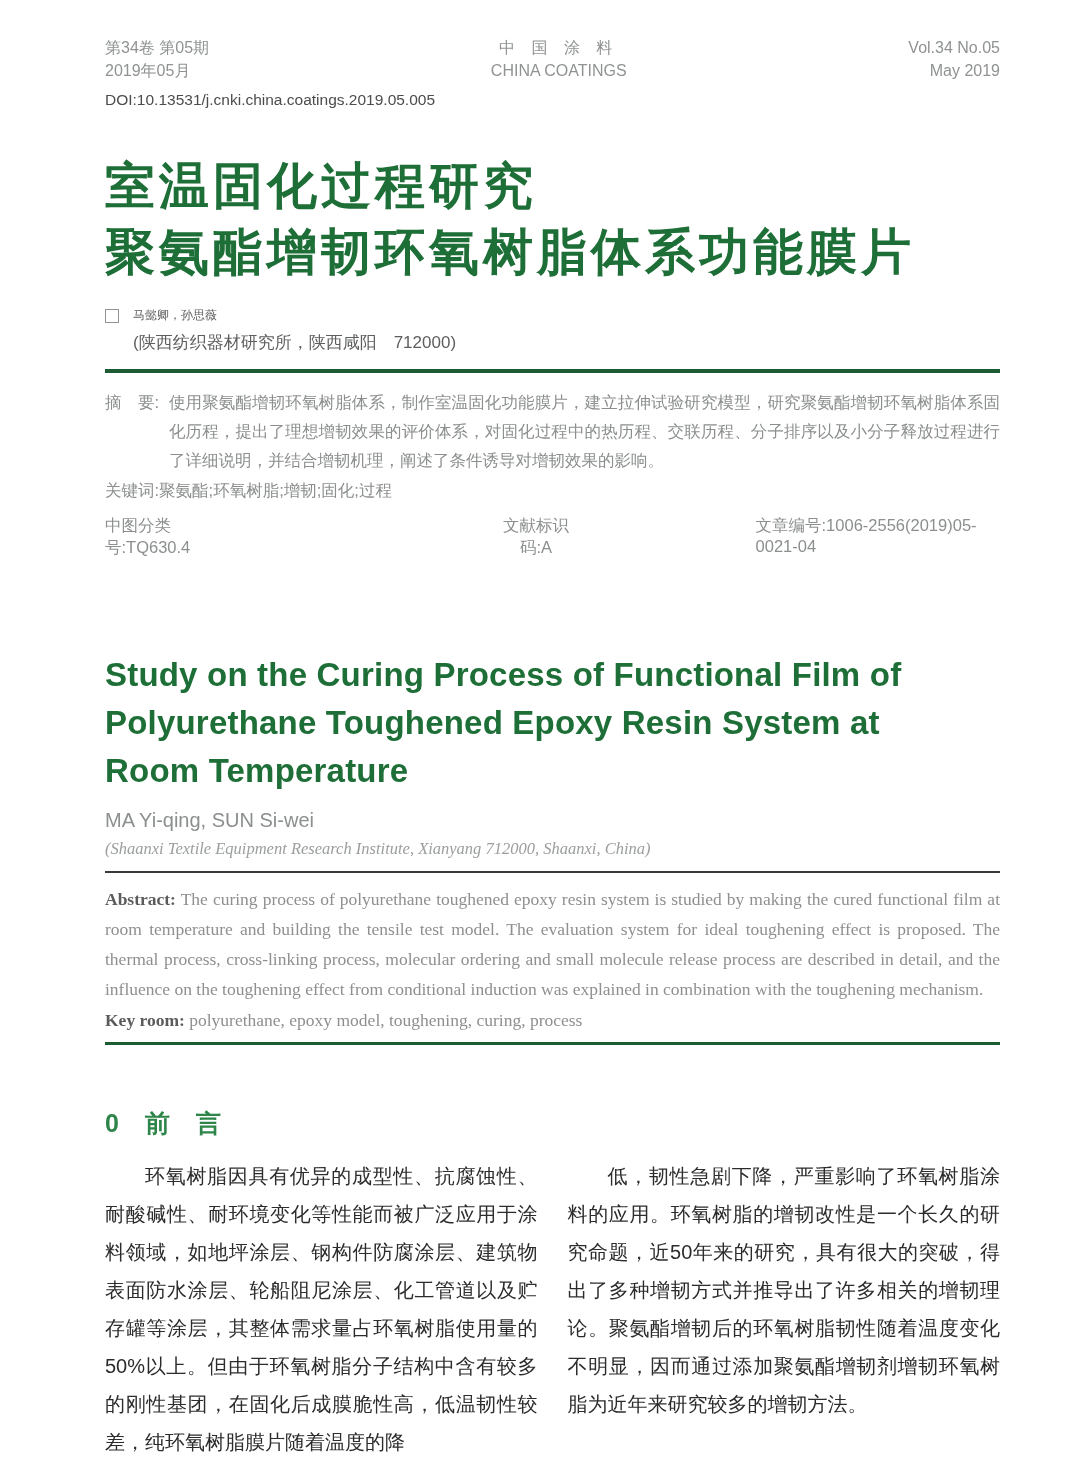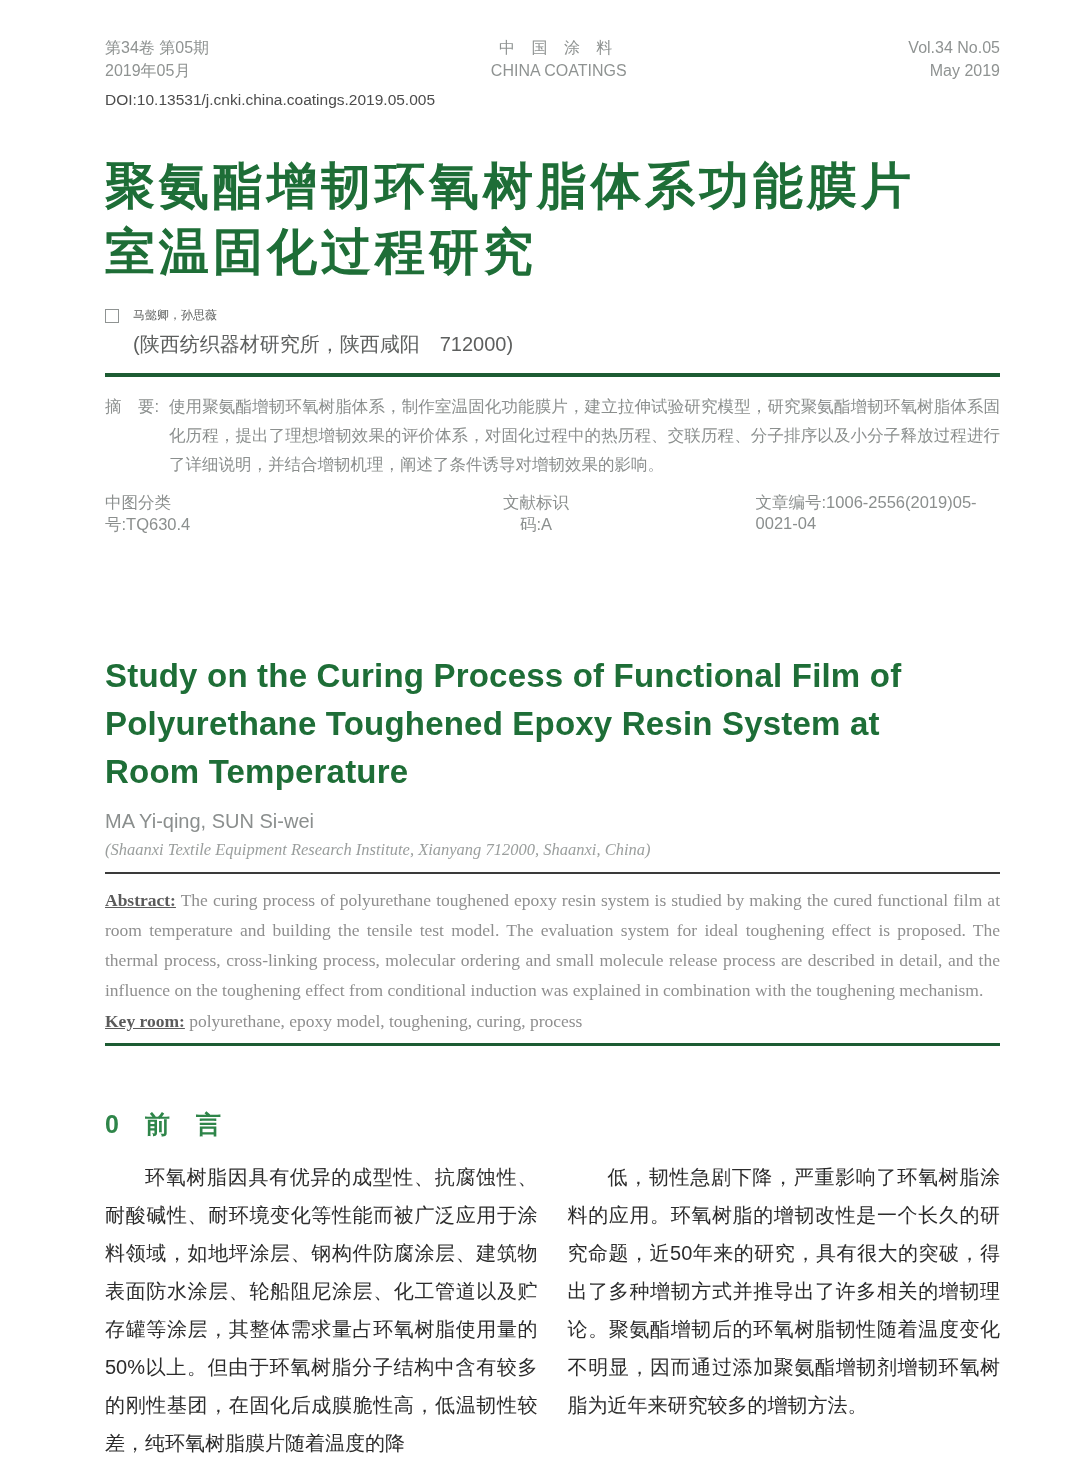--- a/index.html
+++ b/index.html
@@ -17,40 +17,40 @@
   .jh-right { text-align:right; }
   .jh-cn-name { letter-spacing:6px; }
   .doi-line { margin-top:9px; color:#4c4c4c; font-size:15.5px; }
 
   
   .cn-title { margin-top:44px; color:#1e6e37; font-weight:bold; font-size:50px; line-height:66px; letter-spacing:4px; }
 
   
   .authors-row { margin-top:22px; color:#5d5f5e; font-size:12px; display:flex; align-items:center; }
   .author-square { display:inline-block; width:14px; height:14px; border:1.5px solid #8f9392; margin-right:14px; }
-  .affiliation-cn { margin-top:7px; margin-left:28px; color:#5d5f5e; font-size:20px; }
+  .affiliation-cn { margin-top:7px; margin-left:28px; color:#5d5f5e; font-size:17px; }
 
   .rule-green-thick { margin-top:15px; height:4px; background:#1d5c33; }
 
   
   .abstract-cn { margin-top:15px; display:flex; color:#8b8f8e; font-size:16.5px; line-height:29px; }
   .abstract-cn .label { flex:0 0 64px; color:#8b8f8e; }
   .abstract-cn .text { flex:1; text-align:justify; }
   .keywords-cn { margin-top:5px; color:#8b8f8e; font-size:16.5px; }
   .class-row { margin-top:13px; display:flex; color:#8b8f8e; font-size:16.5px; }
   .class-row .itm2 { margin-left:257px;text-align:center; }
   .class-row .itm3 { margin-left:177px; }
 
   
-  .en-title { margin-top:116px; color:#1e6e37; font-weight:bold; font-size:33px; line-height:48px; max-width:850px; letter-spacing:0.2px; }
+  .en-title { margin-top:92px; color:#1e6e37; font-weight:bold; font-size:33px; line-height:48px; max-width:850px; letter-spacing:0.2px; }
   .en-authors { margin-top:14px; color:#8b8f8e; font-size:20px; }
   .en-affiliation { margin-top:7px; color:#9a9e9d; font-size:16.5px; font-style:italic; font-family:"Liberation Serif","DejaVu Serif",serif; }
   .rule-thin-dark { margin-top:12px; height:2px; background:#3a3a3a; }
   .en-abstract { margin-top:11px; font-family:"Liberation Serif","DejaVu Serif",serif; font-size:17.5px; line-height:30px; color:#8f8f8f; text-align:justify; }
-  .en-abstract .label, .en-keywords .label { font-weight:bold; color:#5b5b5b;text-decoration:underline; }
+  .en-abstract .label, .en-keywords .label { font-weight:bold; color:#5b5b5b; }
   .en-keywords { margin-top:1px; font-family:"Liberation Serif","DejaVu Serif",serif; font-size:17.5px; line-height:30px; color:#8f8f8f; }
   .rule-green-mid { margin-top:7px; height:3px; background:#1d5c33; }
 
   
   .section-heading { margin-top:62px; color:#2e8549; font-weight:bold; font-size:25px; }
   .section-heading .num { margin-right:26px; }
   .section-heading .ttl { letter-spacing:26px; }
   .body-cols { margin-top:17px; display:flex; gap:30px; }
   .col { flex:1; color:#2c2c2c; font-size:20px; line-height:38px; text-align:justify; }
   .col p { text-indent:2em; }
@@ -72,37 +72,40 @@
       </div>
       <div class="jh-right">
         <div>Vol.34  No.05</div>
         <div>May 2019</div>
       </div>
     </div>
 
     <div class="doi-line">DOI:10.13531/j.cnki.china.coatings.2019.05.005</div>
 
     <h1 class="cn-title">
+      <div>室温固化过程研究</div>
       <div>聚氨酯增韧环氧树脂体系功能膜片</div>
-      <div>室温固化过程研究</div>
     </h1>
 
     <div class="authors-row">
       <span class="author-square"></span>
       <span>马懿卿，孙思薇</span>
     </div>
     <div class="affiliation-cn">(陕西纺织器材研究所，陕西咸阳　712000)</div>
 
     <div class="rule-green-thick"></div>
 
     <div class="abstract-cn">
       <span class="label">摘　要:</span>
       <span class="text">使用聚氨酯增韧环氧树脂体系，制作室温固化功能膜片，建立拉伸试验研究模型，研究聚氨酯增韧环氧树脂体系固化历程，提出了理想增韧效果的评价体系，对固化过程中的热历程、交联历程、分子排序以及小分子释放过程进行了详细说明，并结合增韧机理，阐述了条件诱导对增韧效果的影响。</span>
     </div>
 
+    <div class="keywords-cn">
+      <span>关键词:</span><span>聚氨酯;环氧树脂;增韧;固化;过程</span>
+    </div>
 
     <div class="class-row">
       <span class="itm1">中图分类号:TQ630.4</span>
       <span class="itm2">文献标识码:A</span>
       <span class="itm3">文章编号:1006-2556(2019)05-0021-04</span>
     </div>
 
     <h2 class="en-title">Study on the Curing Process of Functional Film of Polyurethane Toughened Epoxy Resin System at Room Temperature</h2>
 
     <div class="en-authors">MA Yi-qing, SUN Si-wei</div>

